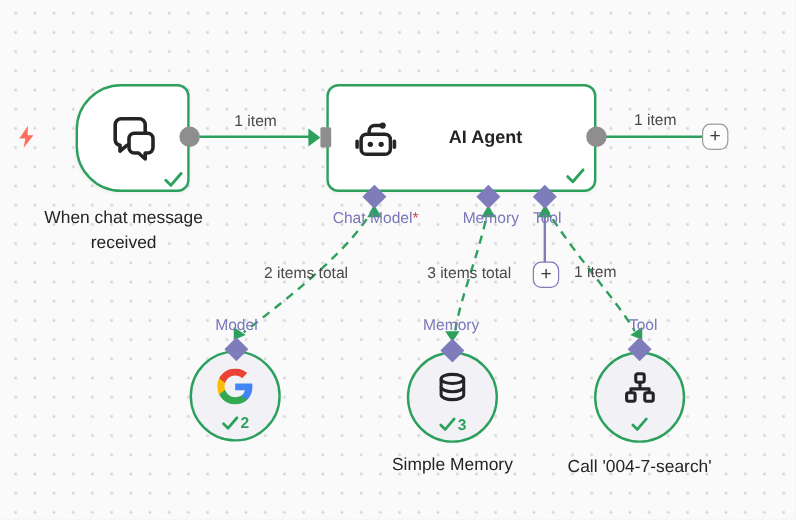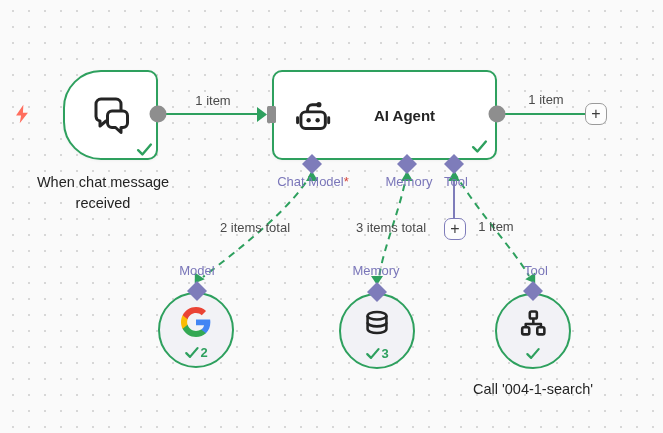--- a/index.html
+++ b/index.html
@@ -128,35 +128,36 @@
       <path d="M5.5 7 V19 c0 2 3.8 3.6 8.5 3.6 s8.5-1.6 8.5-3.6 V7" fill="none" stroke="#242424" stroke-width="2.3"></path>
       <path d="M5.5 13 c0 2 3.8 3.6 8.5 3.6 s8.5-1.6 8.5-3.6" fill="none" stroke="#242424" stroke-width="2.3"></path>
     </svg>
     <div class="check-row">
       <svg width="15" height="13" viewBox="0 0 24 20">
         <path d="M3 11 l6 6 L21 3" fill="none" stroke="#2ea05e" stroke-width="3.6" stroke-linecap="round" stroke-linejoin="round"></path>
       </svg>
       <span class="check-count">3</span>
     </div>
   </div>
+  <div class="lbl node-title-lbl" style="left:377px;top:378px">Simple Memory</div>
 
   <div class="circle-node" style="left:495px;top:293px">
     <svg class="big-icon" width="30" height="30" viewBox="0 0 28 28">
       <rect x="11" y="3.2" width="6.6" height="6.6" rx="1.5" fill="none" stroke="#242424" stroke-width="2.4"></rect>
       <path d="M14.3 10 v5 M7.2 18 v-3 h14.2 v3" fill="none" stroke="#242424" stroke-width="2.4" stroke-linejoin="round"></path>
       <rect x="3.9" y="18" width="6.6" height="6.6" rx="1.5" fill="none" stroke="#242424" stroke-width="2.4"></rect>
       <rect x="18" y="18" width="6.6" height="6.6" rx="1.5" fill="none" stroke="#242424" stroke-width="2.4"></rect>
     </svg>
     <div class="check-row">
       <svg width="15" height="13" viewBox="0 0 24 20">
         <path d="M3 11 l6 6 L21 3" fill="none" stroke="#2ea05e" stroke-width="3.6" stroke-linecap="round" stroke-linejoin="round"></path>
       </svg>
     </div>
   </div>
-  <div class="lbl node-title-lbl" style="left:533px;top:379px">Call '004-1-search'</div>
+  <div class="lbl node-title-lbl" style="left:533px;top:379px">Call '004-7-search'</div>
 
   <svg id="ports" class="layer">
 
     <circle cx="158" cy="114" r="8.5" fill="#8e8e8e" style="pointer-events:auto"></circle>
     <rect x="267" y="106" width="9" height="17" rx="1.5" fill="#8e8e8e" style="pointer-events:auto"></rect>
     <circle cx="497" cy="114" r="8.5" fill="#8e8e8e" style="pointer-events:auto"></circle>
 
     <polygon points="306,181 318,181 312,171" fill="#2ea05e"></polygon>
     <polygon points="401,181 413,181 407,171" fill="#2ea05e"></polygon>
     <polygon points="448,181 460,181 454,171" fill="#2ea05e"></polygon>

